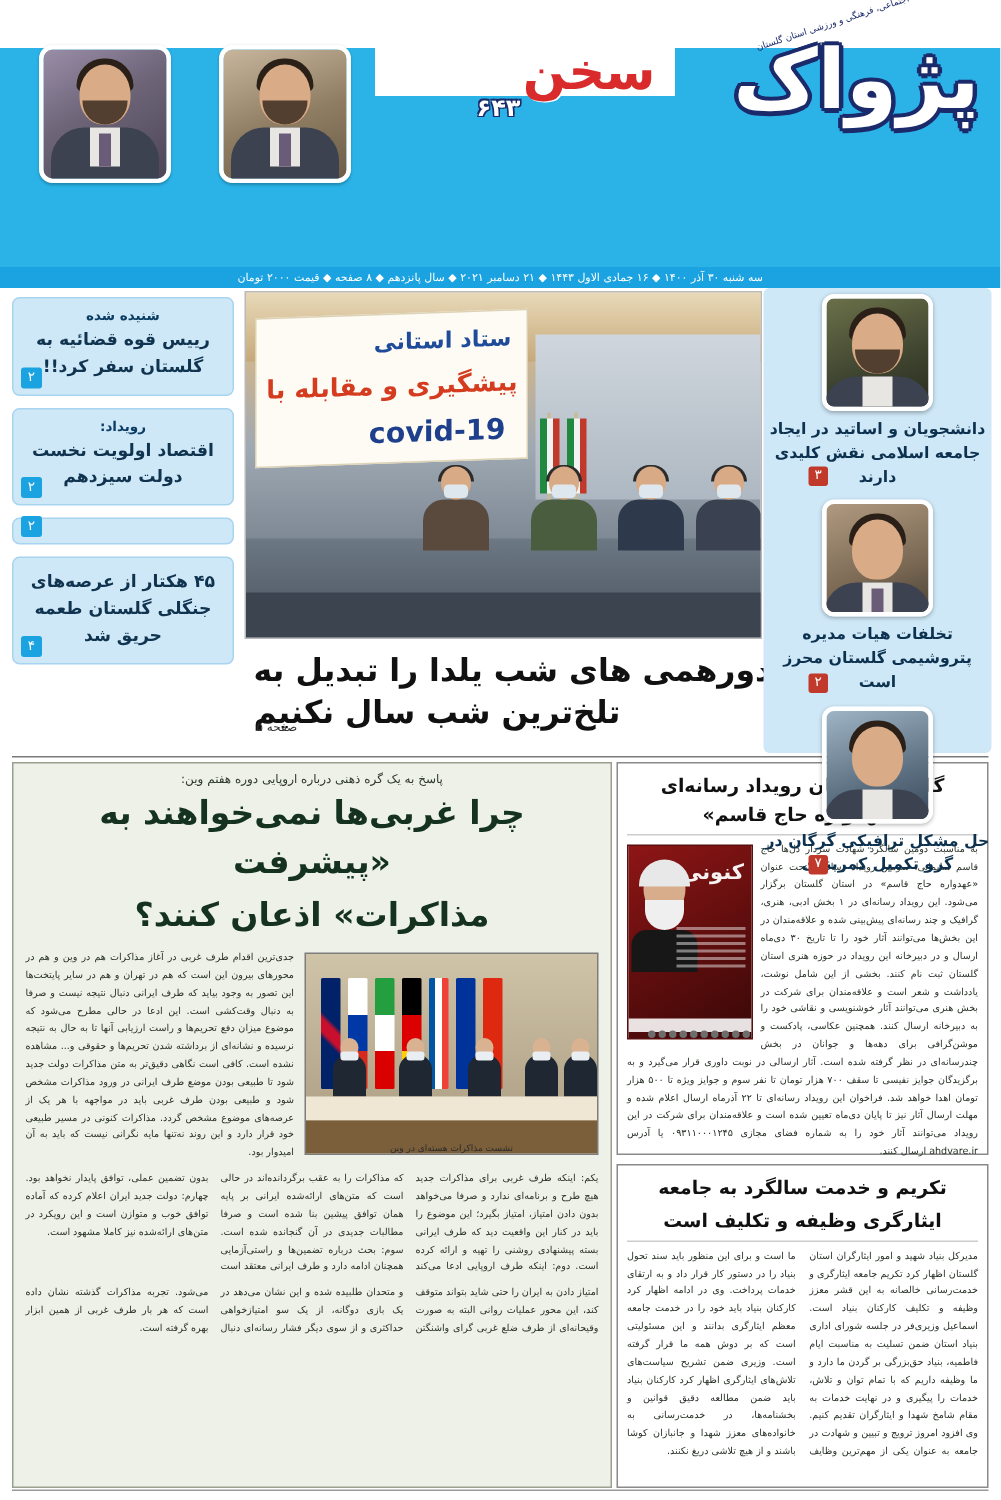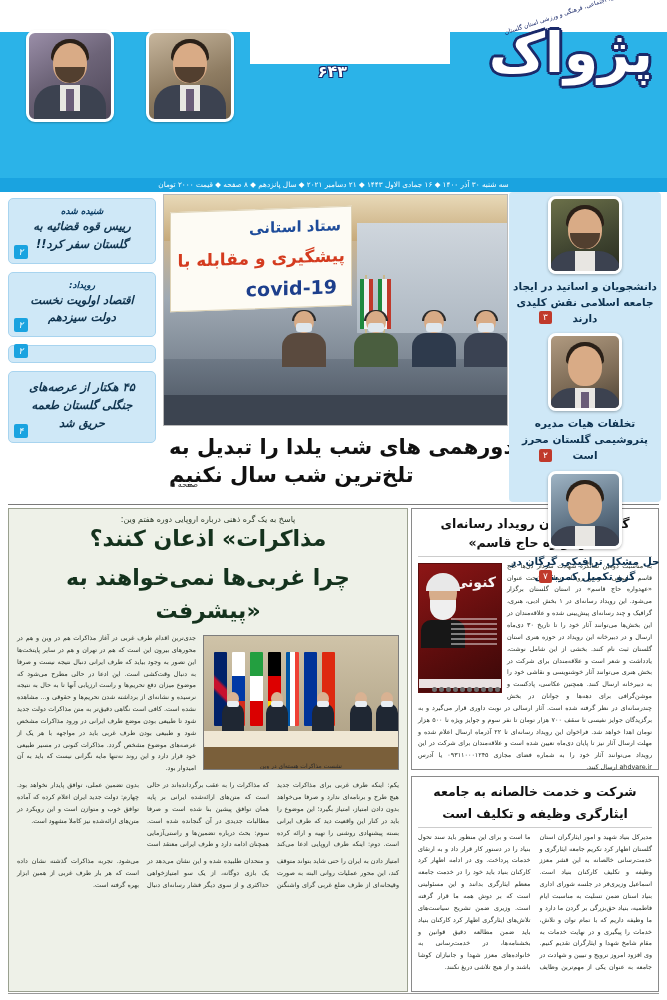--- a/index.html
+++ b/index.html
@@ -68,21 +68,21 @@
   }
   
   .date-strip {
     position: absolute; left: 0; top: 178px; width: 667px; height: 14px;
     background: #1aa3e0; color: #fff; font-size: 7.3px; line-height: 14px;
     text-align: center; direction: rtl; letter-spacing: .1px; white-space: nowrap;
   }
 
   
   .top-section { position: absolute; left: 0; top: 192px; width: 667px; height: 310px; }
-  .col-left { position: absolute; left: 8px; top: 6px; width: 148px; font-style: italic; }
+  .col-left { position: absolute; left: 8px; top: 6px; width: 148px; }
   .tease {
     background: #cfe8f7; border: 1px solid #a8d4ef; border-radius: 5px;
     padding: 7px 8px 9px; margin-bottom: 8px; position: relative;
     text-align: center; direction: rtl;
   }
   .tease-kicker { font-size: 9px; color: #0b3c63; font-weight: 700; display: block; margin-bottom: 2px; }
   .tease-title { font-size: 11.5px; color: #10344f; font-weight: 700; line-height: 1.55; display: block; }
   .tease-pg {
     position: absolute; left: 5px; bottom: 4px; width: 14px; height: 14px;
     background: #1aa3e0; color: #fff; font-size: 9px; line-height: 14px; text-align: center;
@@ -214,20 +214,21 @@
 
 <div class="page">
 
   <div class="masthead">
     <div class="mast-cyan"></div>
     <div class="mast-white-notch"></div>
 
     <div class="logo-zone">
       <div class="logo-tag">نشریه سیاسی، اجتماعی، فرهنگی و ورزشی استان گلستان</div>
       <div class="logo-main">پژواک</div>
+      <div class="logo-sub">سخن</div>
       <div class="logo-issue">۶۴۳</div>
     </div>
 
     <div class="promo-pair">
       <div class="promo-card">
         <div class="promo-photo p1">
           <div class="face" style="left:50%">
               <div class="body"></div>
               <div class="shirt"></div>
               <div class="tie"></div>
@@ -367,22 +368,22 @@
         <div class="side-text">حل مشکل ترافیکی گرگان در گرو تکمیل کمربندی</div>
       </div>
     </div>
   </div>
 
   <div class="lower">
     <div class="divider-h" style="top:0"></div>
 
     <div class="art-left">
       <div class="kicker-line">پاسخ به یک گره ذهنی درباره اروپایی دوره هفتم وین:</div>
+      <div class="art-head">چرا غربی‌ها نمی‌خواهند به «پیشرفت</div>
       <div class="art-head" style="margin-top:-4px">مذاکرات» اذعان کنند؟</div>
-      <div class="art-head">چرا غربی‌ها نمی‌خواهند به «پیشرفت</div>
 
       <div class="vienna-photo">
         <div class="vp-wall"></div>
         <div class="vp-flags">
           <i style="background:linear-gradient(180deg,#de2910,#de2910)"></i>
           <i style="background:linear-gradient(180deg,#003399,#003399)"></i>
           <i style="background:linear-gradient(90deg,#0055a4 33%,#fff 33% 66%,#ef4135 66%)"></i>
           <i style="background:linear-gradient(180deg,#000 33%,#dd0000 33% 66%,#ffce00 66%)"></i>
           <i style="background:linear-gradient(180deg,#239f40 33%,#fff 33% 66%,#da0000 66%)"></i>
           <i style="background:linear-gradient(180deg,#fff 33%,#0039a6 33% 66%,#d52b1e 66%)"></i>
@@ -424,20 +425,20 @@
             <i></i>
             <i></i>
           </div>
         <div class="pstrip"><i></i><i></i><i></i><i></i><i></i><i></i><i></i><i></i><i></i><i></i></div>
       </div>
       <div class="body-col">به مناسبت دومین سالگرد شهادت سردار دل‌ها حاج قاسم سلیمانی، سومین رویداد رسانه‌ای تحت عنوان «عهدواره حاج قاسم» در استان گلستان برگزار می‌شود. این رویداد رسانه‌ای در ۱ بخش ادبی، هنری، گرافیک و چند رسانه‌ای پیش‌بینی شده و علاقه‌مندان در این بخش‌ها می‌توانند آثار خود را تا تاریخ ۳۰ دی‌ماه ارسال و در دبیرخانه این رویداد در حوزه هنری استان گلستان ثبت نام کنند. بخشی از این شامل نوشت، یادداشت و شعر است و علاقه‌مندان برای شرکت در بخش هنری می‌توانند آثار خوشنویسی و نقاشی خود را به دبیرخانه ارسال کنند. همچنین عکاسی، پادکست و موشن‌گرافی برای دهه‌ها و جوانان در بخش چندرسانه‌ای در نظر گرفته شده است. آثار ارسالی در نوبت داوری قرار می‌گیرد و به برگزیدگان جوایز نفیسی تا سقف ۷۰۰ هزار تومان تا نفر سوم و جوایز ویژه تا ۵۰۰ هزار تومان اهدا خواهد شد. فراخوان این رویداد رسانه‌ای تا ۲۲ آذرماه ارسال اعلام شده و مهلت ارسال آثار نیز تا پایان دی‌ماه تعیین شده است و علاقه‌مندان برای شرکت در این رویداد می‌توانند آثار خود را به شماره فضای مجازی ۰۹۳۱۱۰۰۰۱۲۴۵ یا آدرس ahdvare.ir ارسال کنند.</div>
       <div class="cap-center">قاسم‌ بفرستند.</div>
     </div>
 
     <div class="art-right-2">
-      <div class="art-head-sm" style="border-bottom:none">شرکت و خدمت خالصانه به جامعه</div>
+      <div class="art-head-sm" style="border-bottom:none">تکریم و خدمت سالگرد به جامعه</div>
       <div class="art-head-sm" style="margin-top:-4px">ایثارگری وظیفه و تکلیف است</div>
       <div class="body-col cols2">مدیرکل بنیاد شهید و امور ایثارگران استان گلستان اظهار کرد تکریم جامعه ایثارگری و خدمت‌رسانی خالصانه به این قشر معزز وظیفه و تکلیف کارکنان بنیاد است. اسماعیل وزیری‌فر در جلسه شورای اداری بنیاد استان ضمن تسلیت به مناسبت ایام فاطمیه، بنیاد حق‌بزرگی بر گردن ما دارد و ما وظیفه داریم که با تمام توان و تلاش، خدمات را پیگیری و در نهایت خدمات به مقام شامخ شهدا و ایثارگران تقدیم کنیم. وی افزود امروز ترویج و تبیین و شهادت در جامعه به عنوان یکی از مهم‌ترین وظایف ما است و برای این منظور باید سند تحول بنیاد را در دستور کار قرار داد و به ارتقای خدمات پرداخت. وی در ادامه اظهار کرد کارکنان بنیاد باید خود را در خدمت جامعه معظم ایثارگری بدانند و این مسئولیتی است که بر دوش همه ما قرار گرفته است. وزیری ضمن تشریح سیاست‌های تلاش‌های ایثارگری اظهار کرد کارکنان بنیاد باید ضمن مطالعه دقیق قوانین و بخشنامه‌ها، در خدمت‌رسانی به خانواده‌های معزز شهدا و جانبازان کوشا باشند و از هیچ تلاشی دریغ نکنند.</div>
     </div>
 
     <div class="footer-rule"></div>
   </div>
 </div>
 
 </body></html>

